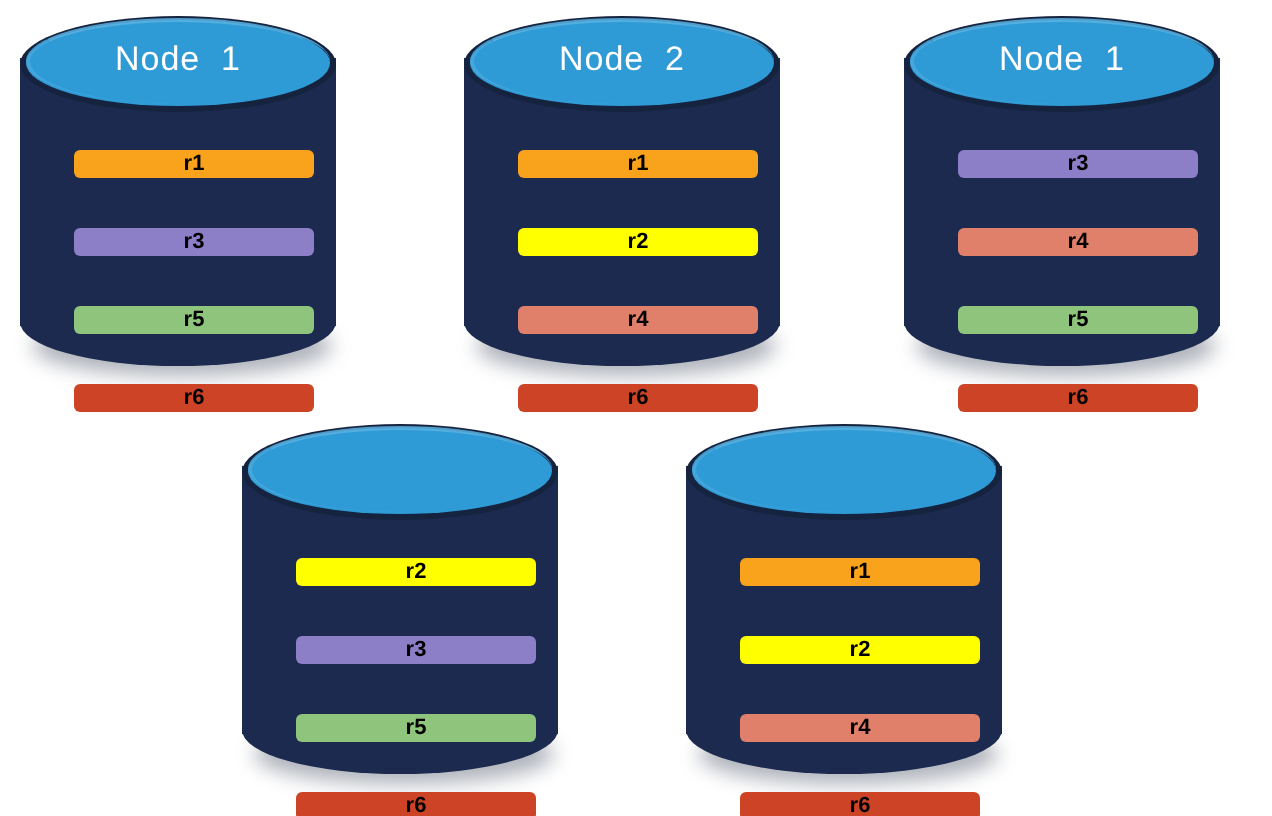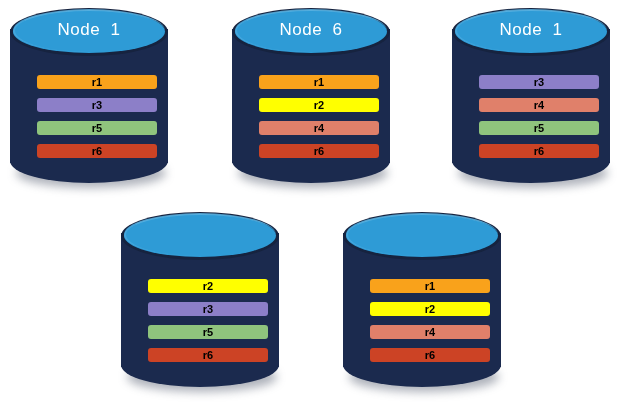--- a/index.html
+++ b/index.html
@@ -116,21 +116,21 @@
   .replica-list {
     position: absolute;
     left: 27px;
     top: 67px;
     width: 120px;
   }
   .replica {
     position: relative;
     width: 120px;
     height: 14px;
-    margin-bottom: 9px;
+    margin-bottom: 25px;
     border-radius: 3px;
     text-align: center;
     line-height: 14px;
     font-size: 11px;
     font-weight: bold;
     color: #000000;
   }
   .replica:last-child { margin-bottom: 12px; }
 </style>
 </head>
@@ -152,21 +152,21 @@
         <div class="replica" style="background: rgb(204, 67, 37);">r6</div>
       </div>
     </div>
     <div class="node" style="left: 232px; top: 8px;">
       <div class="node-shadow"></div>
       <div class="node-bottom" style="background: rgb(27, 42, 78);"></div>
       <div class="node-body" style="background: rgb(27, 42, 78);"></div>
       <div class="node-top-rim"></div>
       <div class="node-top" style="background: rgb(46, 155, 214);"></div>
       <div class="node-top-highlight"></div>
-      <div class="node-label">Node  6</div>
+      <div class="node-label">Node  2</div>
       <div class="replica-list">
         <div class="replica" style="background: rgb(249, 162, 27);">r1</div>
         <div class="replica" style="background: rgb(255, 255, 0);">r2</div>
         <div class="replica" style="background: rgb(224, 128, 106);">r4</div>
         <div class="replica" style="background: rgb(204, 67, 37);">r6</div>
       </div>
     </div>
     <div class="node" style="left: 452px; top: 8px;">
       <div class="node-shadow"></div>
       <div class="node-bottom" style="background: rgb(27, 42, 78);"></div>

